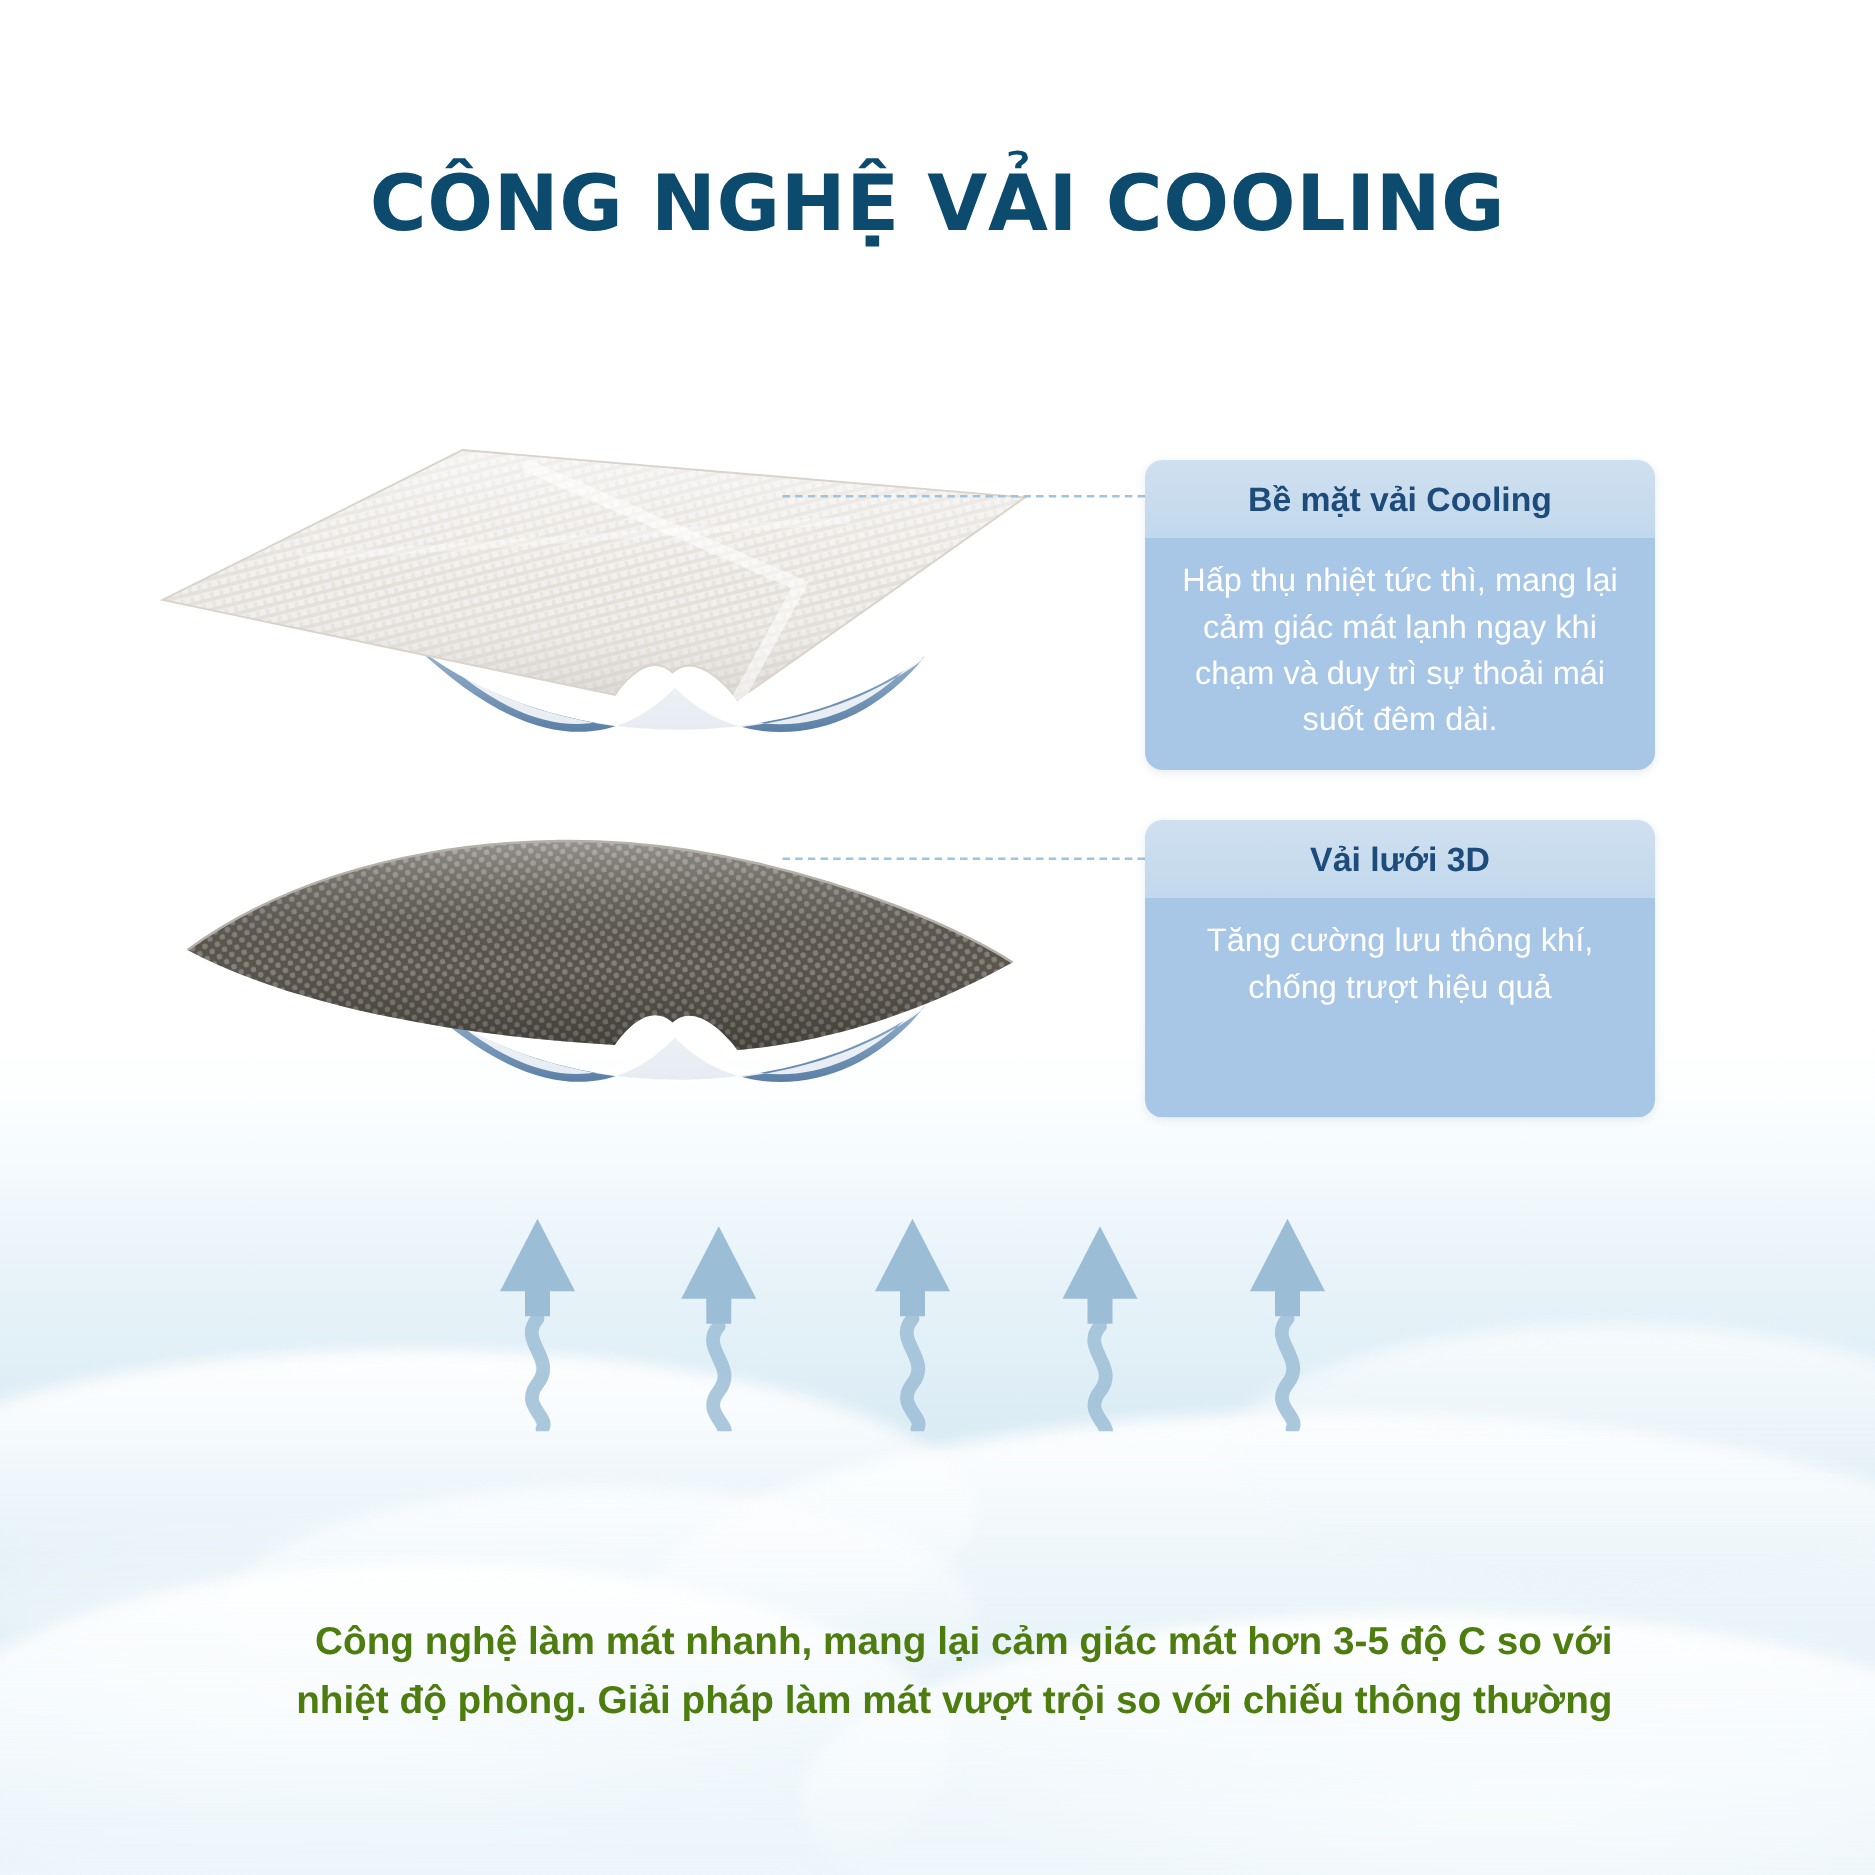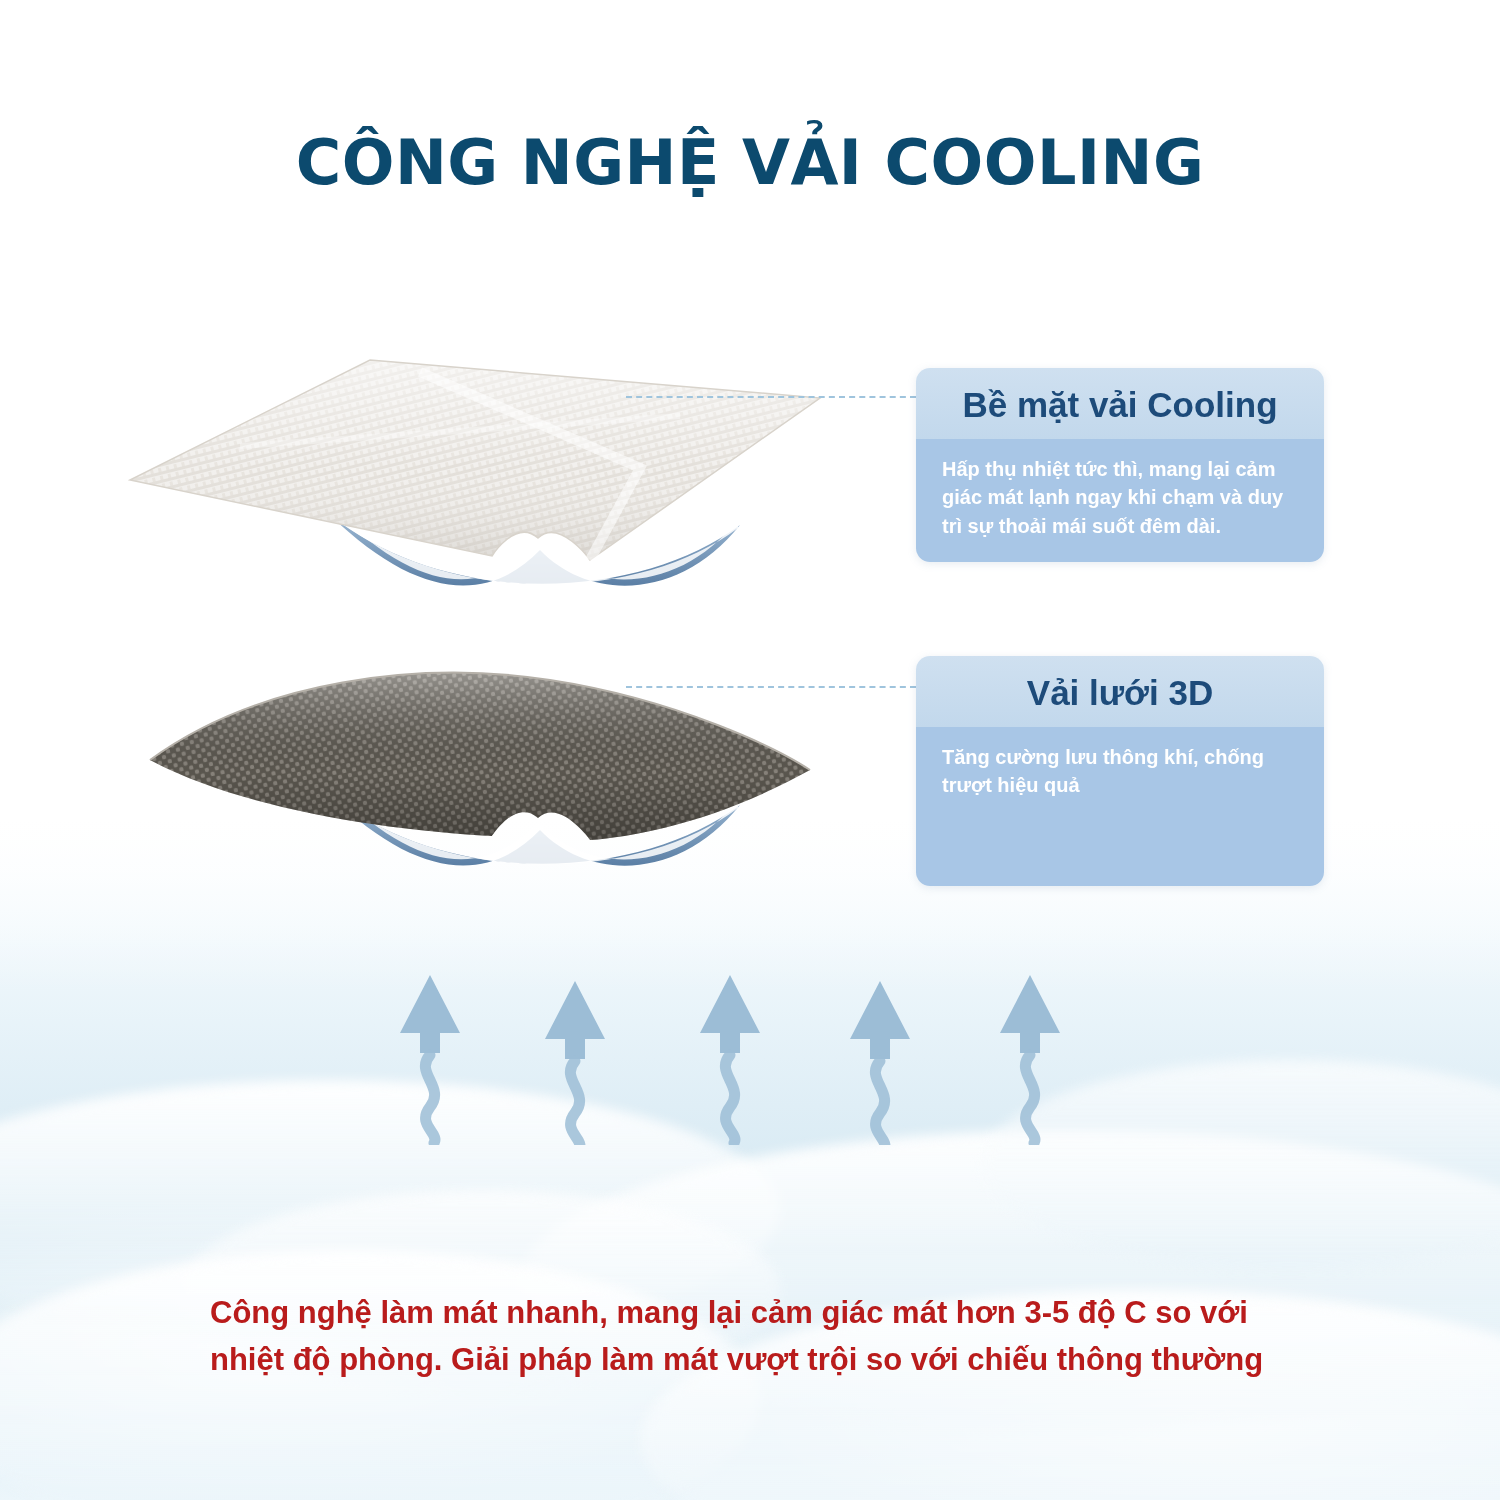--- a/index.html
+++ b/index.html
@@ -93,50 +93,50 @@
     width: 408px;
     border-radius: 14px;
     overflow: hidden;
     box-shadow: 0 2px 8px rgba(120,150,175,0.18);
   }
   .card-head {
     background: linear-gradient(180deg, #cfe0f0 0%, #c2d8ec 100%);
     text-align: center;
     color: #1d4b7a;
     font-weight: 700;
-    font-size: 35px;
+    font-size: 27px;
     padding: 17px 14px 14px;
   }
   .card-body {
     background: #a8c6e6;
     color: #ffffff;
-    text-align: left;
-    font-size: 20px;
+    text-align: center;
+    font-size: 26px;
     line-height: 1.42;
     padding: 16px 26px 22px;
-    font-weight: 700;
+    font-weight: 400;
   }
   .card-1 { left: 916px; top: 368px; }
   .card-2 { left: 916px; top: 656px; }
   .card-2 .card-body { padding-bottom: 86px; }
 
   
   .arrows {
     position: absolute;
     left: 400px; top: 975px;
     width: 700px; height: 170px;
   }
 
   
   .caption {
     position: absolute;
     left: 210px; top: 1290px;
     width: 1080px;
-    text-align: left;
-    color: #b91c1c;
+    text-align: right;
+    color: #4d7c0f;
     font-size: 31px;
     font-weight: 700;
     line-height: 1.5;
   }
 </style>
 </head>
 <body>
 
 <div id="stage">
 

